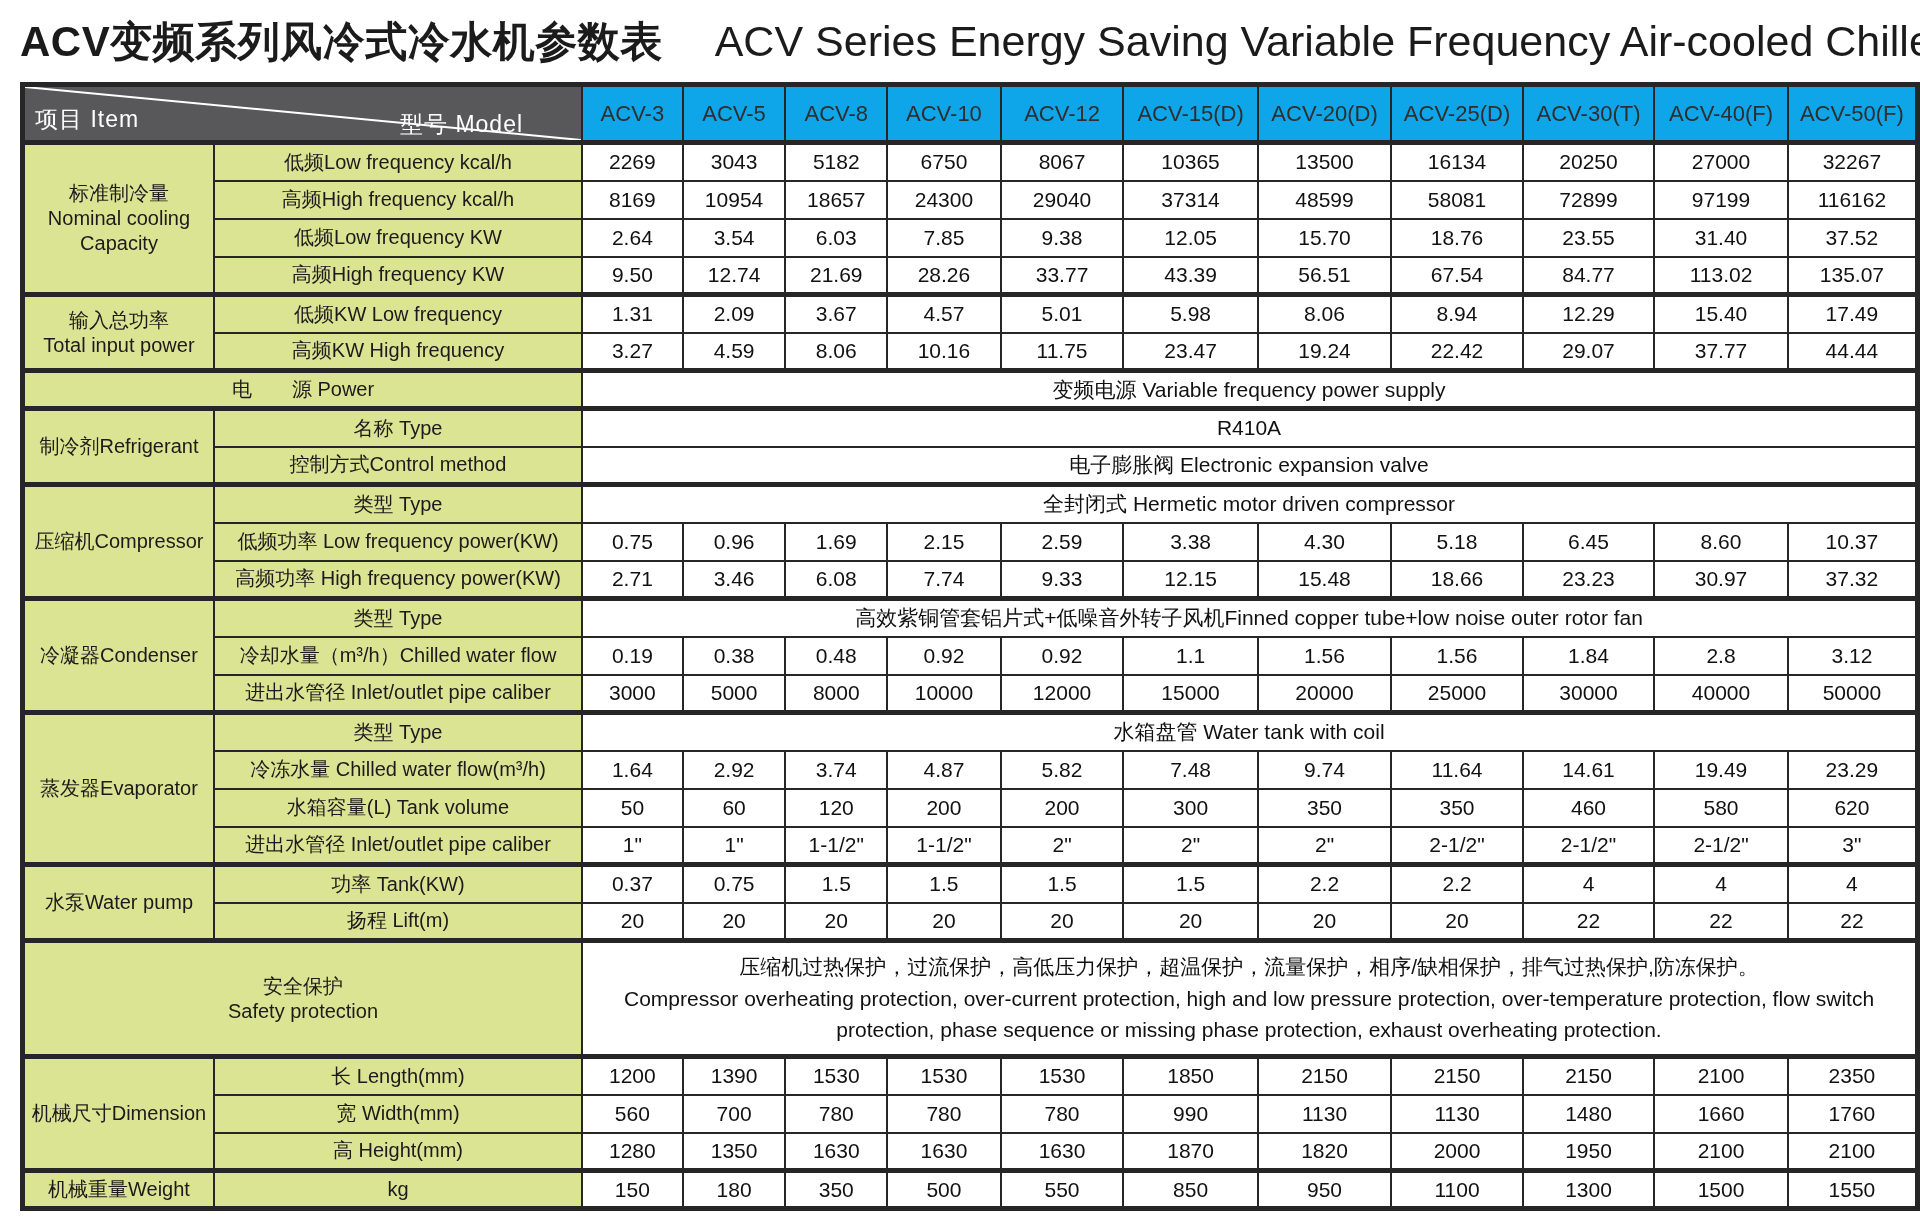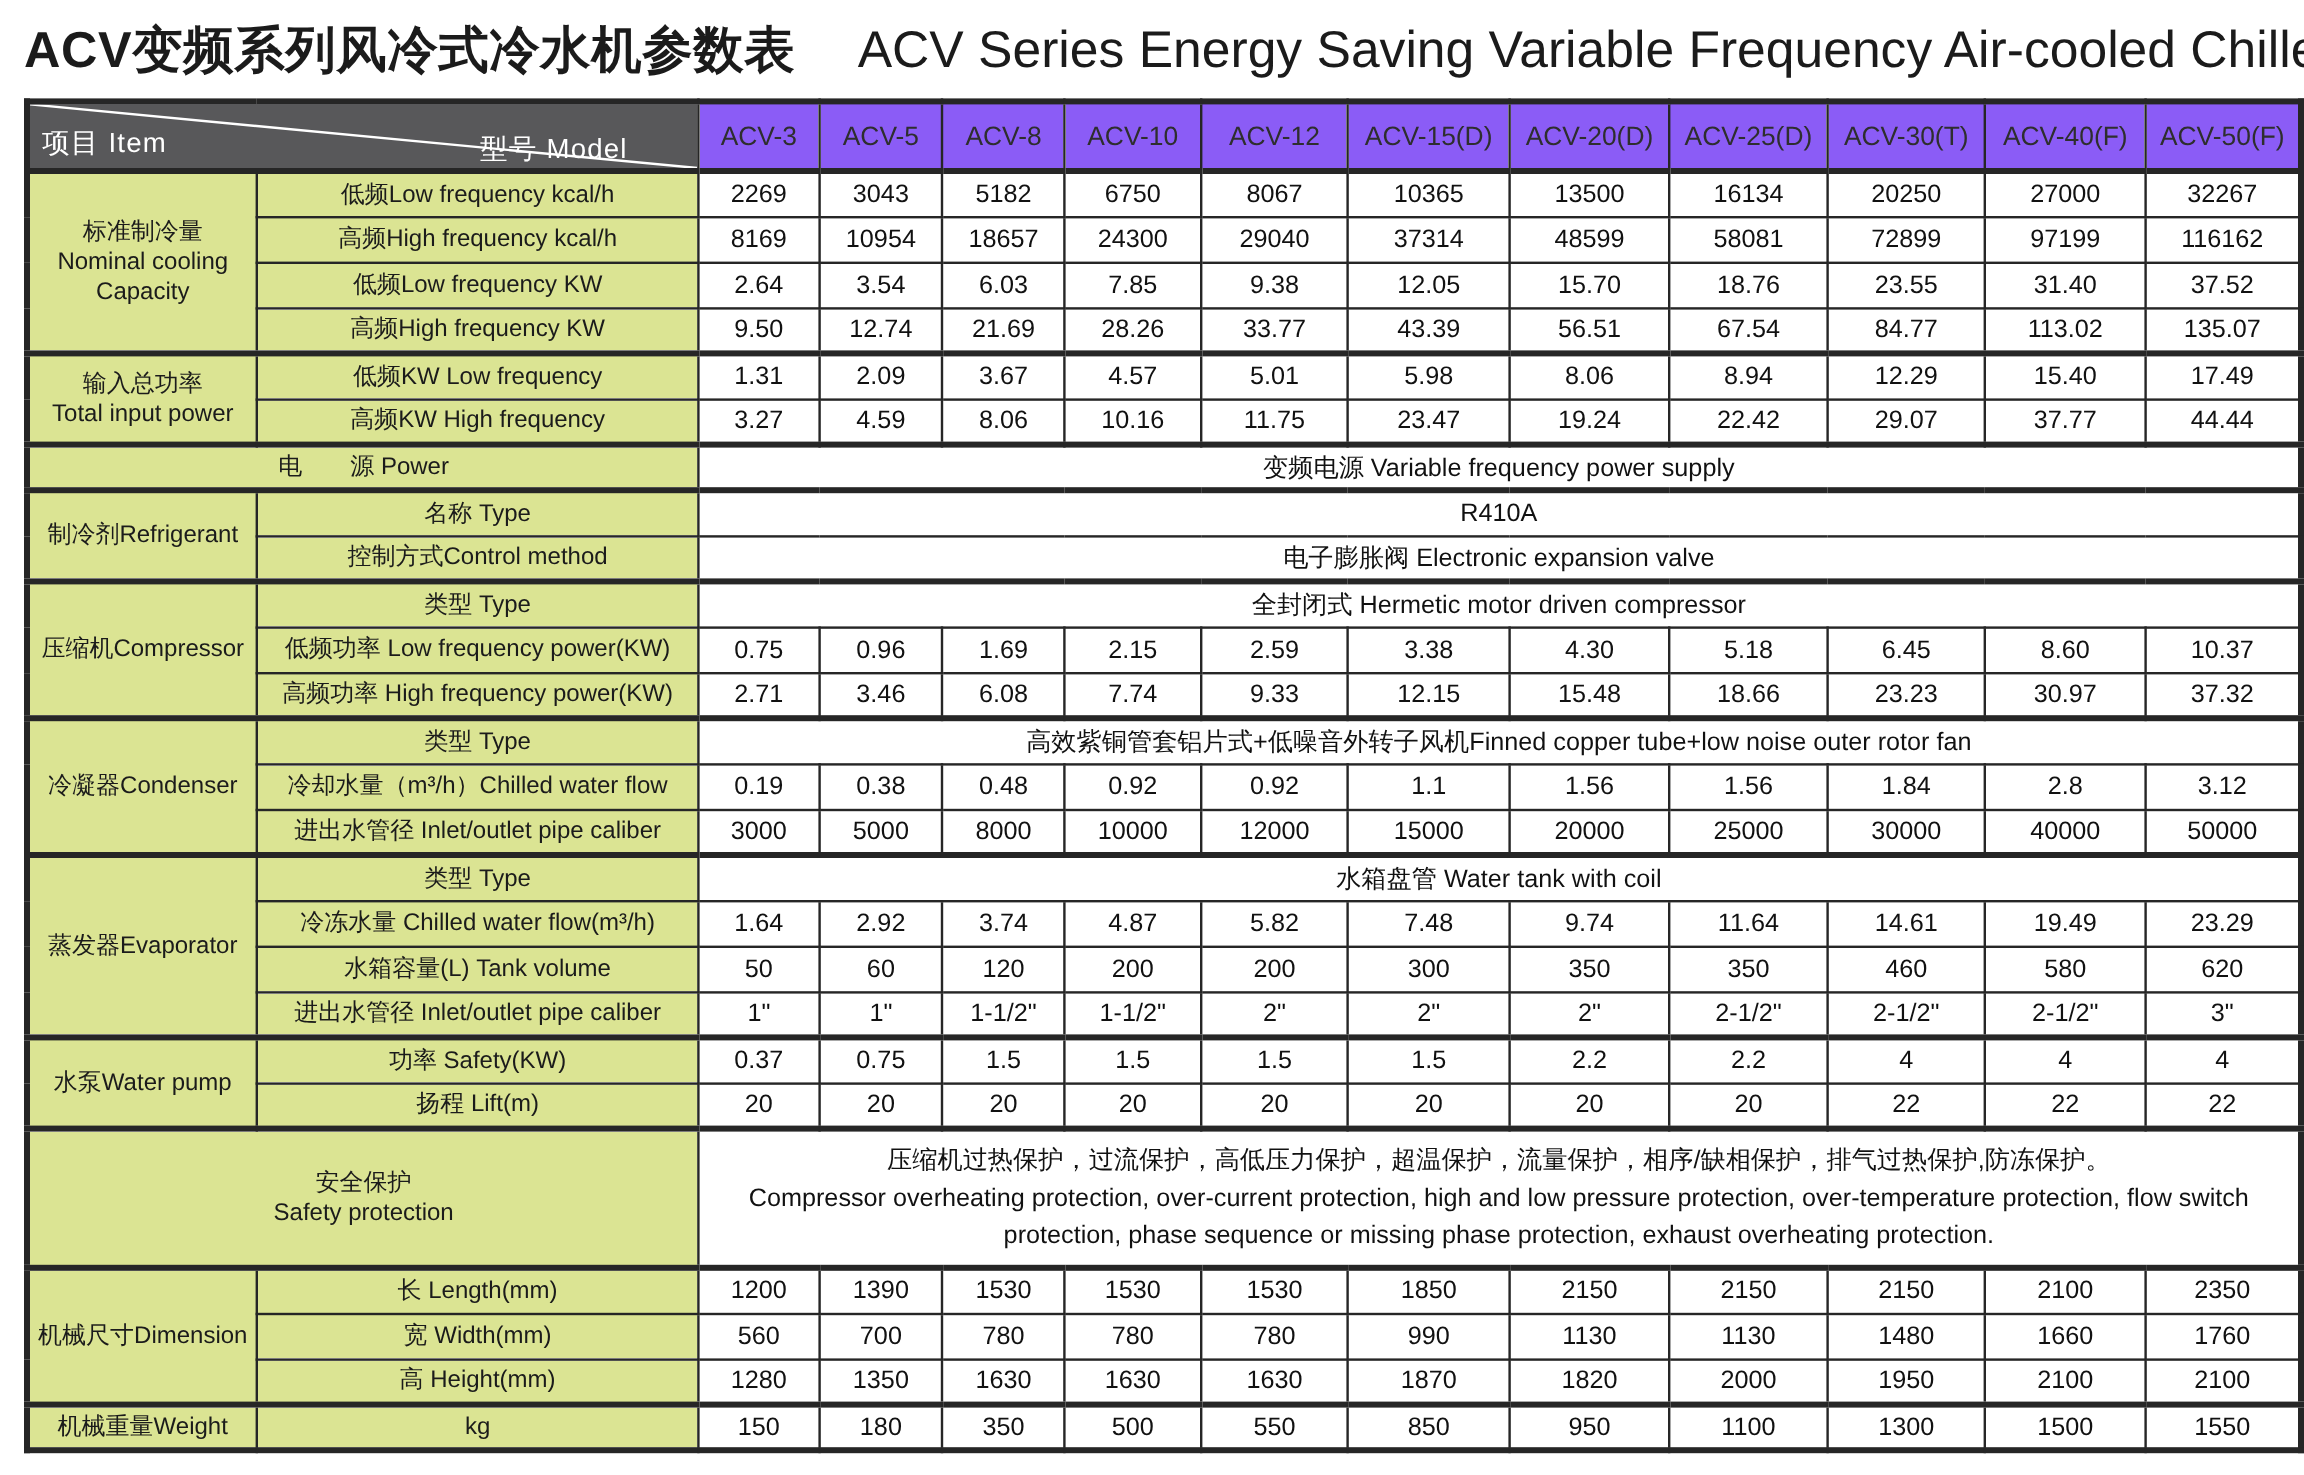--- a/index.html
+++ b/index.html
@@ -50,21 +50,21 @@
   .corner-model {
     position: absolute; top: 5px; right: 58px;
     font-size: 23px; font-weight: 400; letter-spacing: 1px; margin-top: 17px;
   }
   .corner-item {
     position: absolute; bottom: 5px; left: 10px;
     font-size: 23px; font-weight: 400; letter-spacing: 1px;
   }
 
   th.model-cell {
-    background: #8b5cf6;
+    background: #0ea5e9;
     font-size: 22px;
     font-weight: 400;
     color: #2e2e2e;
     text-align: center;
   }
 
   td.green {
     background: #dbe493;
     text-align: center;
     font-size: 20px;
@@ -358,21 +358,21 @@
           <td class="value">2"</td>
           <td class="value">2-1/2"</td>
           <td class="value">2-1/2"</td>
           <td class="value">2-1/2"</td>
           <td class="value">3"</td>
         </tr>
         <tr class="group-start">
           <td rowspan="2" class="green group-label">
             <div>水泵Water pump</div>
           </td>
-          <td class="green row-label">功率  Safety(KW)</td>
+          <td class="green row-label">功率  Tank(KW)</td>
           <td class="value">0.37</td>
           <td class="value">0.75</td>
           <td class="value">1.5</td>
           <td class="value">1.5</td>
           <td class="value">1.5</td>
           <td class="value">1.5</td>
           <td class="value">2.2</td>
           <td class="value">2.2</td>
           <td class="value">4</td>
           <td class="value">4</td>

